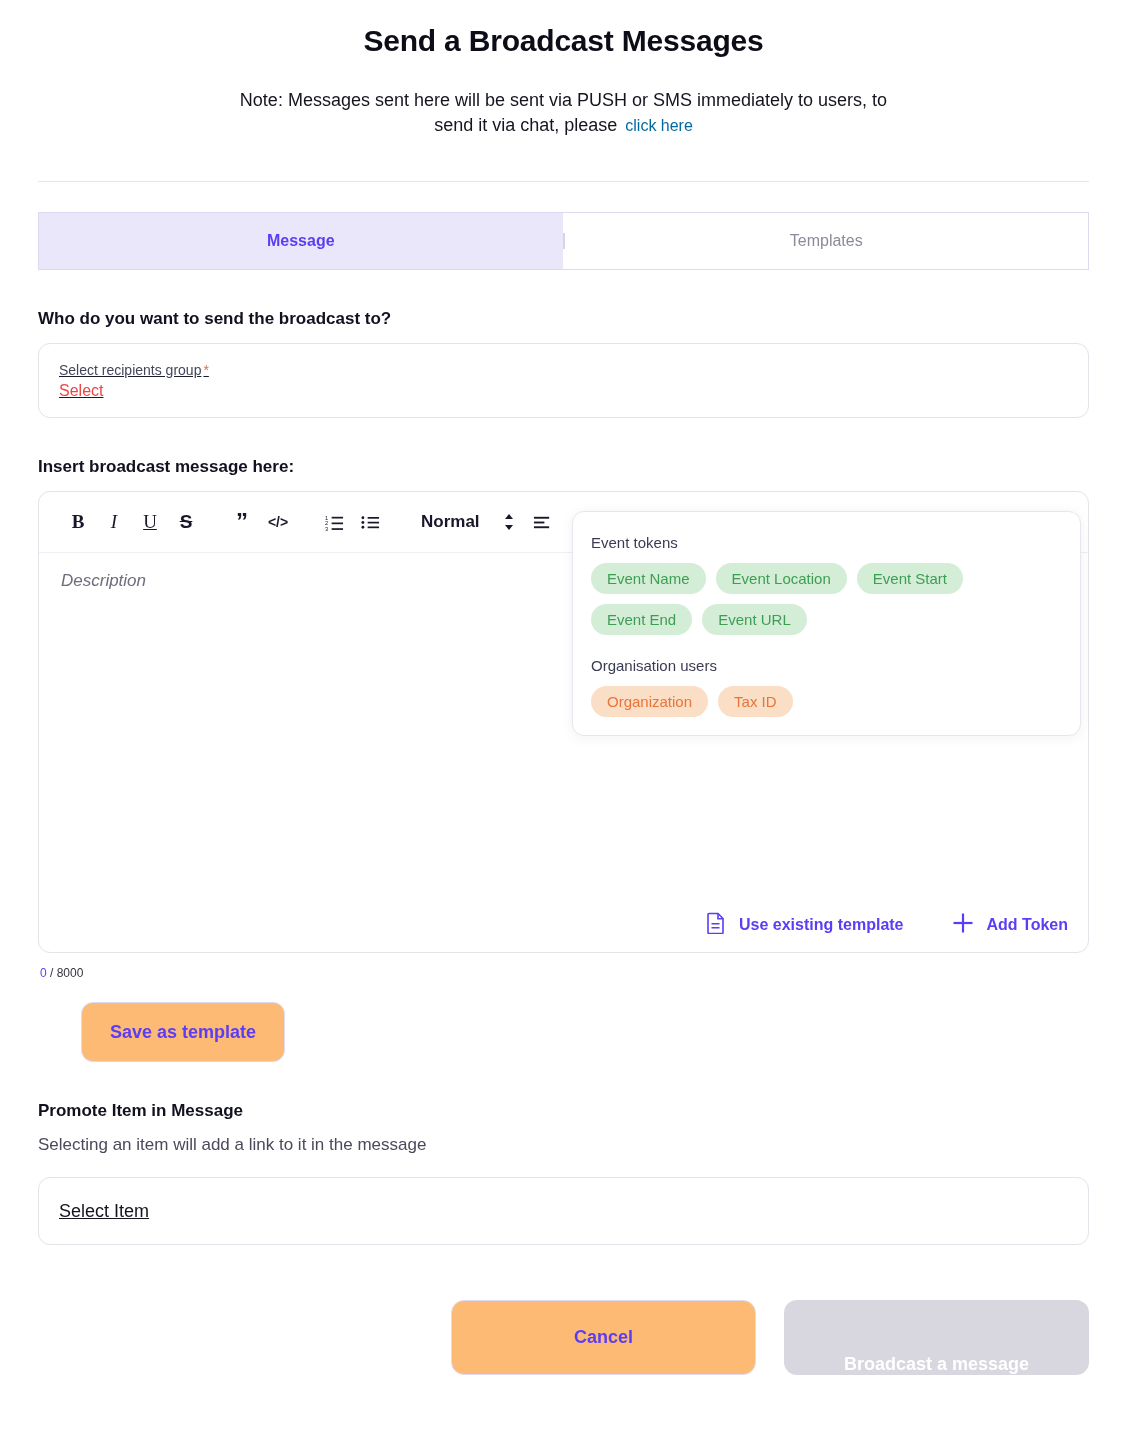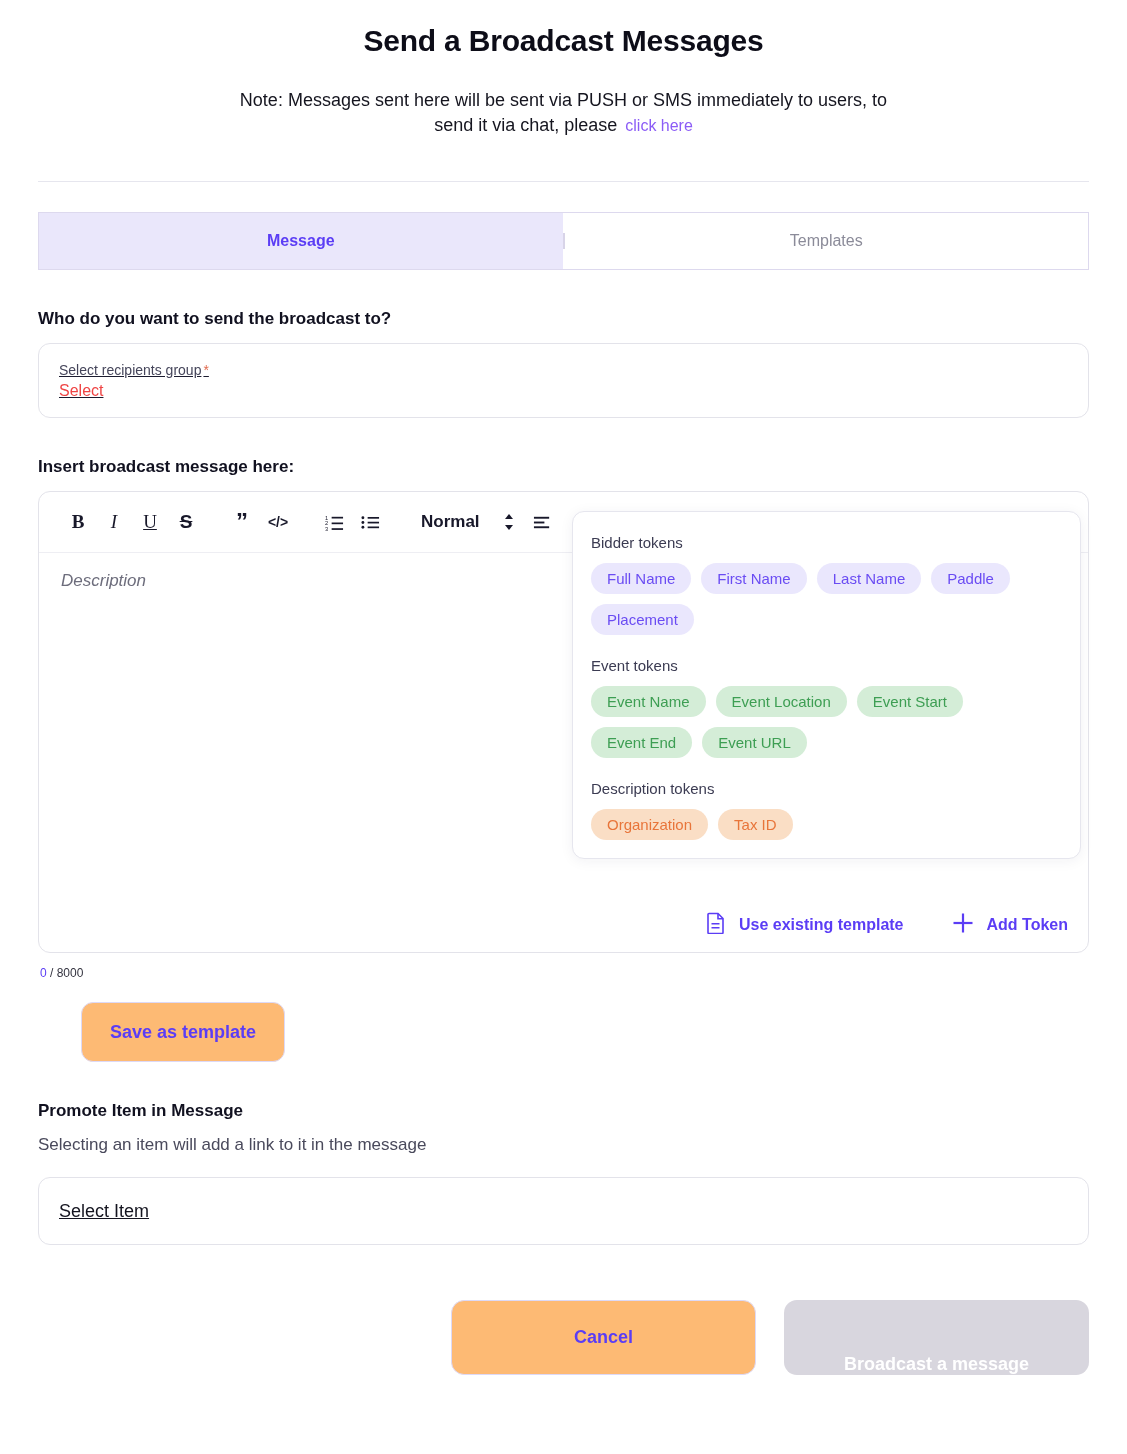--- a/index.html
+++ b/index.html
@@ -24,21 +24,21 @@
   }
   .note {
     text-align: center;
     font-size: 18px;
     line-height: 25px;
     color: #15151f;
     margin: 30px auto 0 auto;
     max-width: 760px;
   }
   .note .link {
-    color: #8b5cf6;
+    color: #0369a1;
     margin-left: 8px;
     font-size: 16px;
     cursor: pointer;
   }
   .divider {
     height: 1px;
     background: #e6e6ee;
     margin: 43px 0 0 0;
   }
 
@@ -339,44 +339,34 @@
         </svg>
       </div>
     </div>
 
     <div class="editor-body">
       <span>Description</span>
     </div>
 
     <div class="token-popup">
 
-      <div>
-        <div class="tok-group-title">Bidder tokens</div>
-        <div class="tok-row">
-          <div class="chip bidder">Full Name</div>
-          <div class="chip bidder">First Name</div>
-          <div class="chip bidder">Last Name</div>
-          <div class="chip bidder">Paddle</div>
-          <div class="chip bidder">Placement</div>
-        </div>
-      </div>
 
       <div>
         <div class="tok-group-title">Event tokens</div>
         <div class="tok-row">
           <div class="chip event">Event Name</div>
           <div class="chip event">Event Location</div>
           <div class="chip event">Event Start</div>
           <div class="chip event">Event End</div>
           <div class="chip event">Event URL</div>
         </div>
       </div>
 
       <div>
-        <div class="tok-group-title">Description tokens</div>
+        <div class="tok-group-title">Organisation users</div>
         <div class="tok-row" style="margin-bottom:0;">
           <div class="chip org">Organization</div>
           <div class="chip org">Tax ID</div>
         </div>
       </div>
 
     </div>
 
     <div class="editor-actions">
       <div class="ea-btn">

